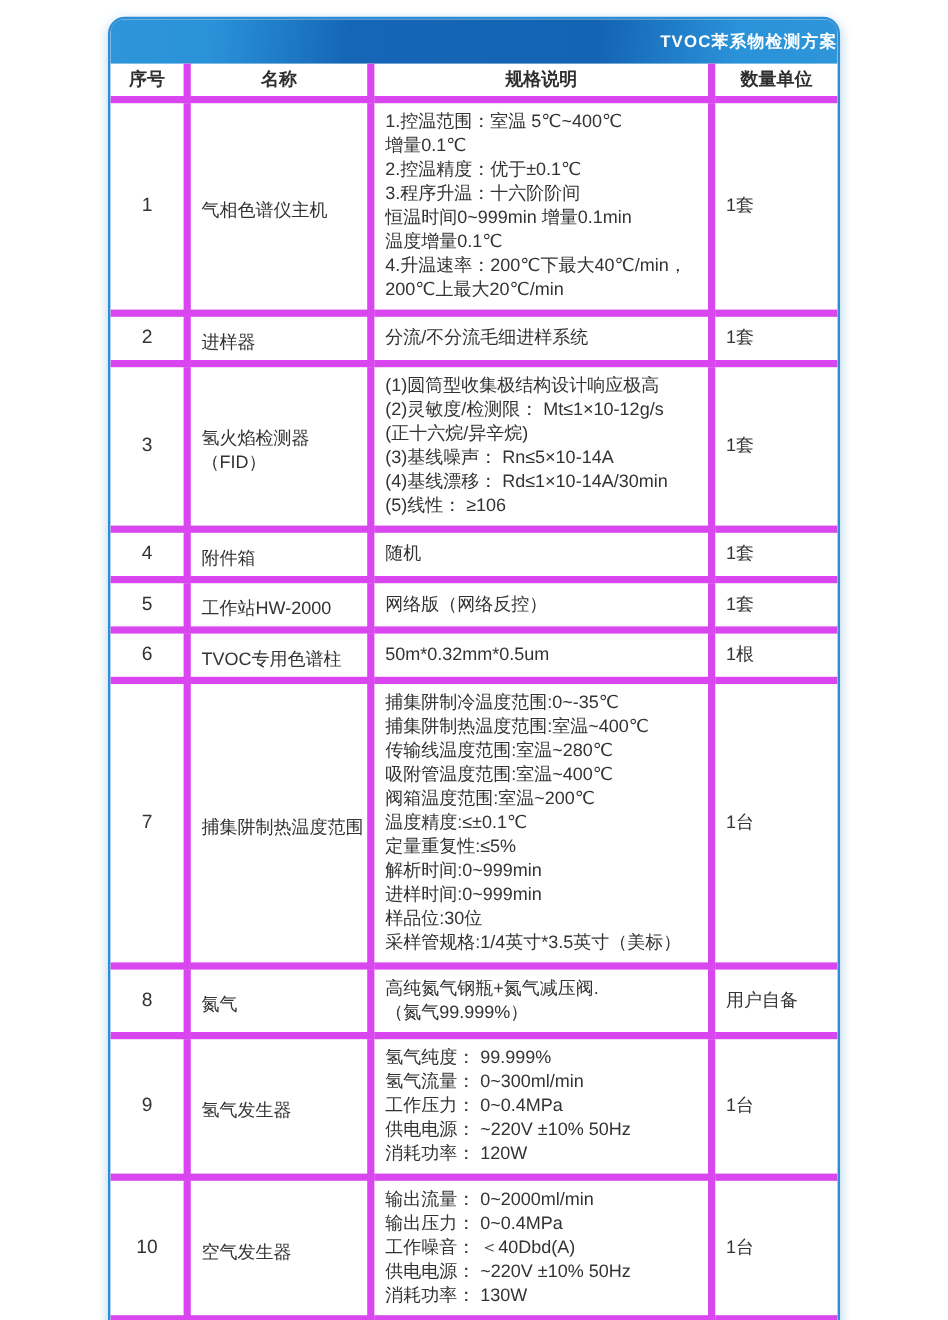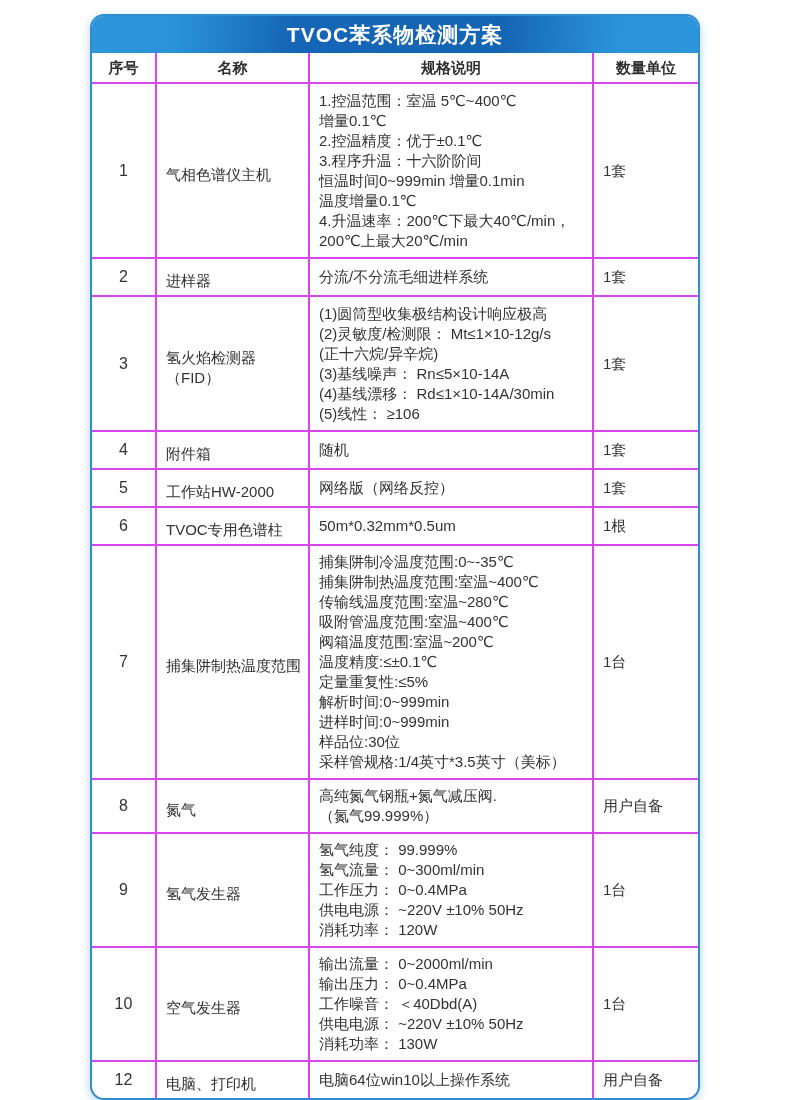--- a/index.html
+++ b/index.html
@@ -20,39 +20,39 @@
     box-shadow: 0 3px 10px rgba(90, 160, 215, 0.45);
   }
 
   .title-bar {
     height: 37px;
     background: linear-gradient(95deg,
       #2e95da 0%, #2a92d8 14%,
       #1566b6 33%, #1464b4 67%,
       #2a92d8 86%, #2e95da 100%);
     color: #ffffff;
-    font-size: 21px;
+    font-size: 14px;
     font-weight: bold;
     letter-spacing: 1px;
-    text-align: center;
+    text-align: right;
     line-height: 37px;
   }
 
   table {
     width: 100%;
     border-collapse: collapse;
     table-layout: fixed;
   }
   col.c-index { width: 64px; }
   col.c-name  { width: 153px; }
   col.c-spec  { width: 284px; }
   col.c-qty   { width: 105px; }
 
   th, td {
-    border: 2px solid #d946ef;
+    border: 6px solid #d946ef;
     color: #333333;
     font-size: 15px;
     line-height: 20px;
     vertical-align: middle;
   }
   
   tr > *:first-child { border-left: none; }
   tr > *:last-child  { border-right: none; }
   thead tr > * { border-top: none; }
   tbody tr:last-child > * { border-bottom: none; }

